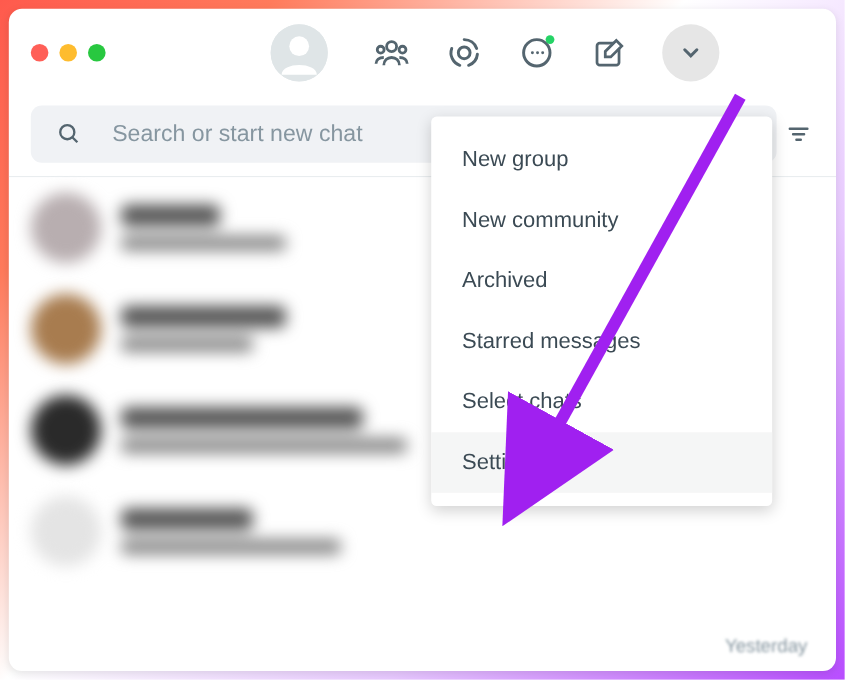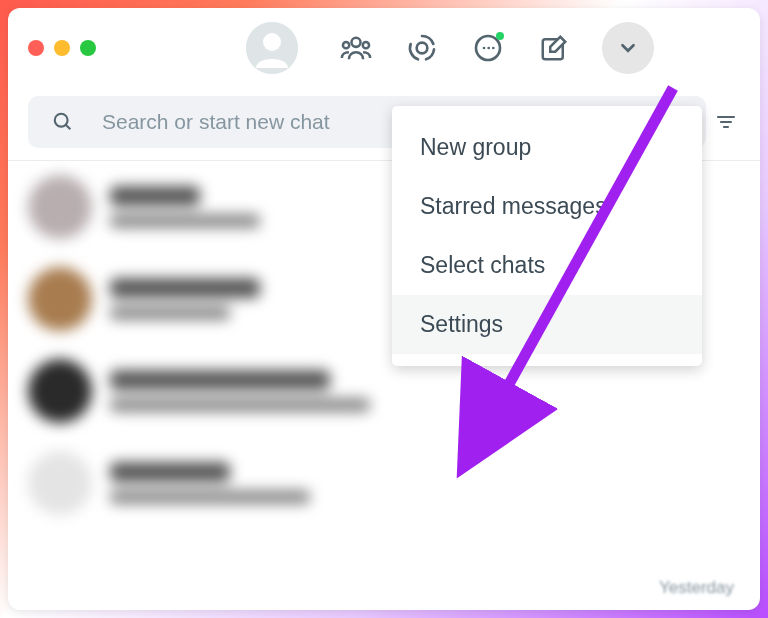--- a/index.html
+++ b/index.html
@@ -87,21 +87,21 @@
     top: 98px; left: 384px;
     width: 310px;
     background: #fff;
     border-radius: 5px;
     box-shadow: 0 4px 14px rgba(0,0,0,0.18);
     padding: 12px 0;
     z-index: 50;
   }
   .dropdown-item {
     padding: 16px 28px;
-    font-size: 23px;
+    font-size: 20px;
     color: #3b4a54;
     cursor: pointer;
   }
   .dropdown-item.highlight { background: #f5f6f6; }
 
   .timestamp {
     position: absolute; right: 26px; bottom: 12px;
     color: #8696a0; font-size: 17px;
     filter: blur(1.5px);
   }
@@ -217,20 +217,22 @@
         <div class="chat-avatar" style="background:#e4e4e4"></div>
         <div class="chat-text">
             <div class="chat-name" style="width:120px"></div>
             <div class="chat-preview" style="width:200px"></div>
           </div>
       </div>
     </div>
 
     <div class="dropdown">
       <div class="dropdown-item">New group</div>
+      <div class="dropdown-item">New community</div>
+      <div class="dropdown-item">Archived</div>
       <div class="dropdown-item">Starred messages</div>
       <div class="dropdown-item">Select chats</div>
       <div class="dropdown-item highlight">Settings</div>
     </div>
 
     <div class="timestamp">Yesterday</div>
 
     <svg class="arrow" width="768" height="618" style="position:absolute;top:0;left:0">
       <defs>
         <marker id="ahead" markerWidth="10" markerHeight="10" refX="6" refY="5" orient="auto">

